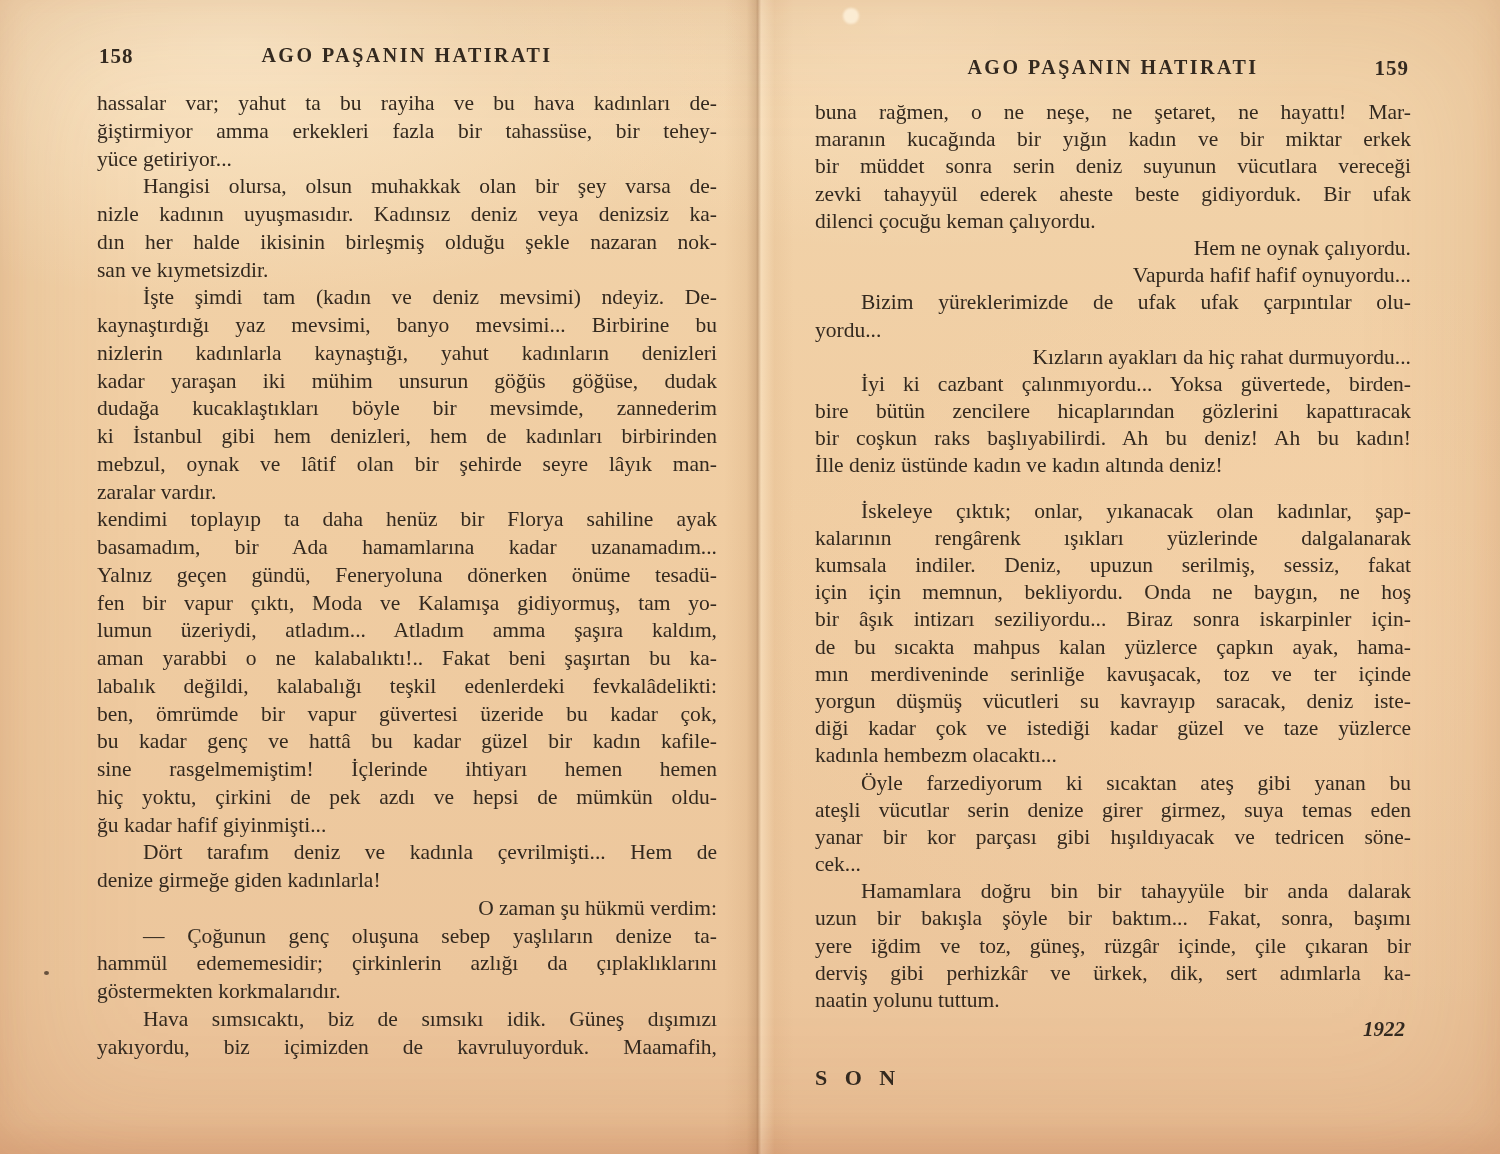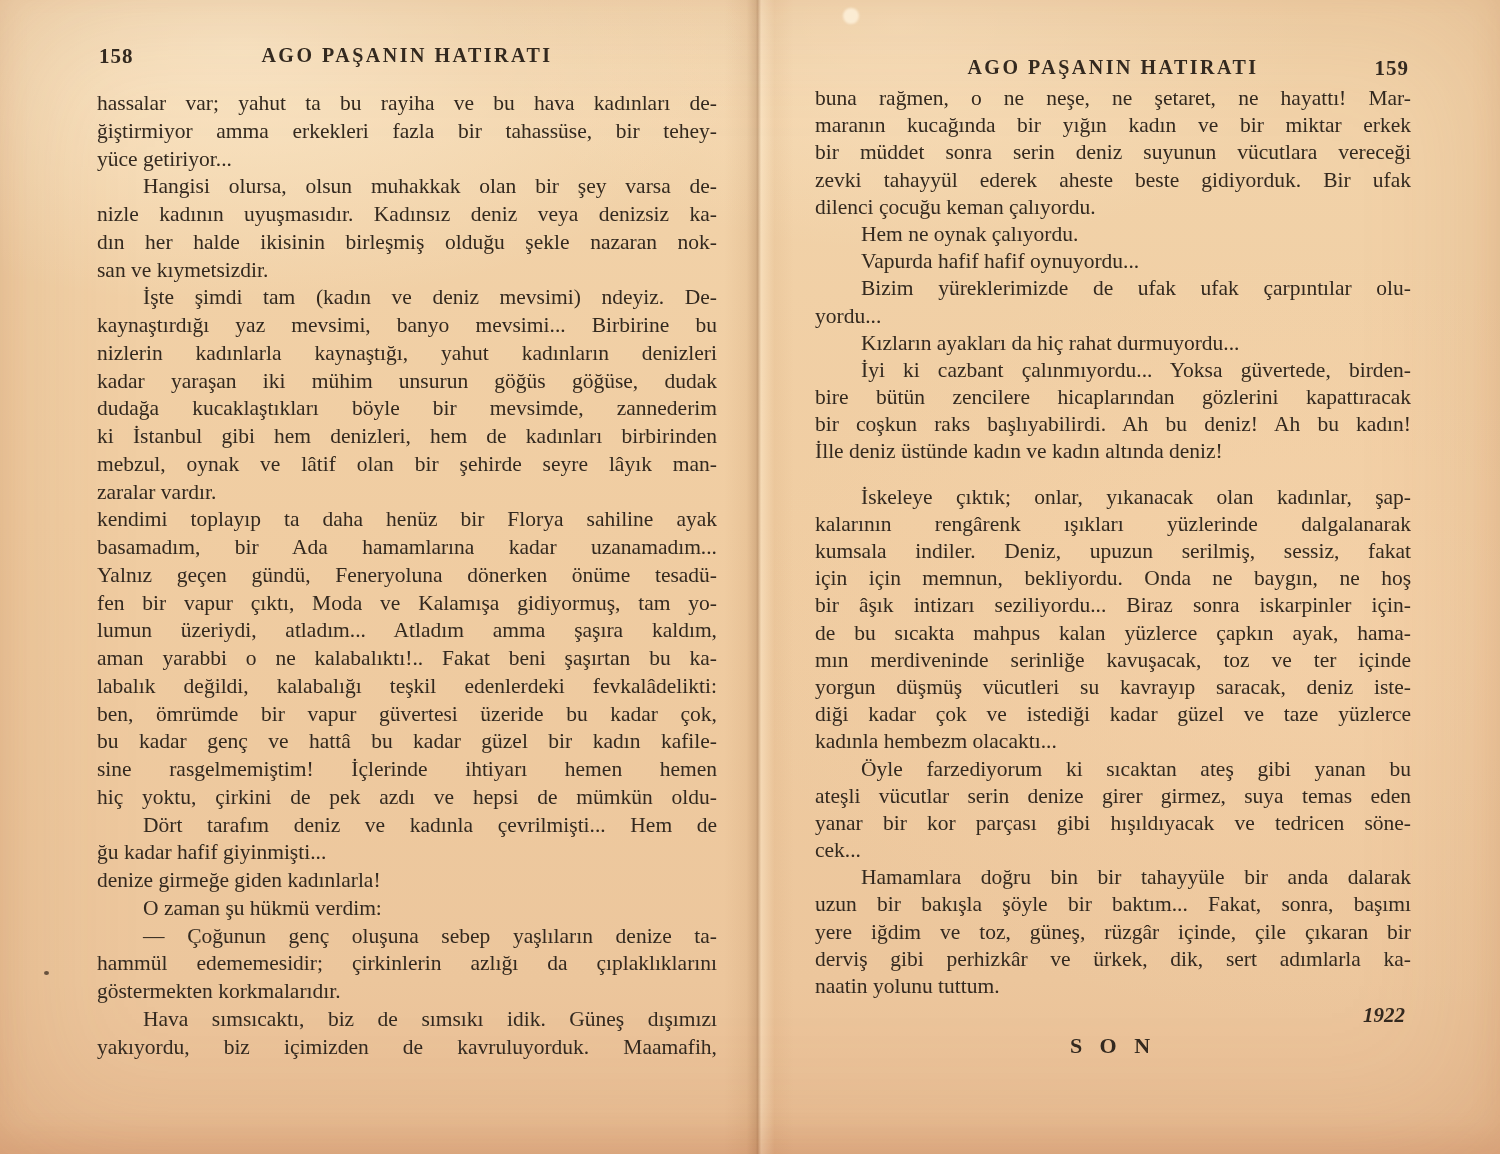--- a/index.html
+++ b/index.html
@@ -51,36 +51,36 @@
   .header { position:relative; height:26px; font-weight:bold; }
   .header .title {
     display:block; text-align:center; font-size:20px; letter-spacing:2.5px;
   }
   .header .pagenum { position:absolute; top:0; font-size:21px; letter-spacing:1px; }
   .pagenum.pos-left  { left:2px; }
   .pagenum.pos-right { right:2px; }
 
   .body-text { font-size:21.5px; }
   .page-left  .body-text { margin-top:20px; }
-  .page-right .body-text { margin-top:3px; }
+  .page-right .body-text { margin-top:17px; }
 
   .line { line-height:27.75px; height:27.75px; white-space:normal; }
   .page-right .line { line-height:27.2px; height:27.2px; }
   .line.fill { text-align:justify; text-align-last:justify; }
   .line.last { text-align:left; }
-  .line.indent { text-indent:46px; }
+  .line.indent { text-indent:46px;text-align:right; }
   .line.gap { margin-top:18px; }
 
   .footer-year {
     text-align:right; padding-right:6px; font-style:italic; font-weight:bold;
     font-size:21px; line-height:30px; height:30px;
   }
   .footer-end {
-    text-align:center; font-weight:bold; font-size:22px; letter-spacing:6px;
-    line-height:28px; margin-top:2px;
+    font-weight:bold; font-size:22px; letter-spacing:6px;
+    line-height:28px; margin-top:20px;
   }
 </style>
 </head>
 <body>
 
 <div class="scan">
   <div class="paper-bg"></div>
   <div class="gutter"></div>
   <div class="vignette"></div>
   <div class="speck"></div>
@@ -111,22 +111,22 @@
         <div class="line fill">basamadım, bir Ada hamamlarına kadar uzanamadım...</div>
         <div class="line fill">Yalnız geçen gündü, Feneryoluna dönerken önüme tesadü-</div>
         <div class="line fill">fen bir vapur çıktı, Moda ve Kalamışa gidiyormuş, tam yo-</div>
         <div class="line fill">lumun üzeriydi, atladım... Atladım amma şaşıra kaldım,</div>
         <div class="line fill">aman yarabbi o ne kalabalıktı!.. Fakat beni şaşırtan bu ka-</div>
         <div class="line fill">labalık değildi, kalabalığı teşkil edenlerdeki fevkalâdelikti:</div>
         <div class="line fill">ben, ömrümde bir vapur güvertesi üzeride bu kadar çok,</div>
         <div class="line fill">bu kadar genç ve hattâ bu kadar güzel bir kadın kafile-</div>
         <div class="line fill">sine rasgelmemiştim! İçlerinde ihtiyarı hemen hemen</div>
         <div class="line fill">hiç yoktu, çirkini de pek azdı ve hepsi de mümkün oldu-</div>
+        <div class="line last">ğu kadar hafif giyinmişti...</div>
         <div class="line fill indent">Dört tarafım deniz ve kadınla çevrilmişti... Hem de</div>
-        <div class="line last">ğu kadar hafif giyinmişti...</div>
         <div class="line last">denize girmeğe giden kadınlarla!</div>
         <div class="line last indent">O zaman şu hükmü verdim:</div>
         <div class="line fill indent">— Çoğunun genç oluşuna sebep yaşlıların denize ta-</div>
         <div class="line fill">hammül edememesidir; çirkinlerin azlığı da çıplaklıklarını</div>
         <div class="line last">göstermekten korkmalarıdır.</div>
         <div class="line fill indent">Hava sımsıcaktı, biz de sımsıkı idik. Güneş dışımızı</div>
         <div class="line fill">yakıyordu, biz içimizden de kavruluyorduk. Maamafih,</div>
       </div>
   </div>
 

